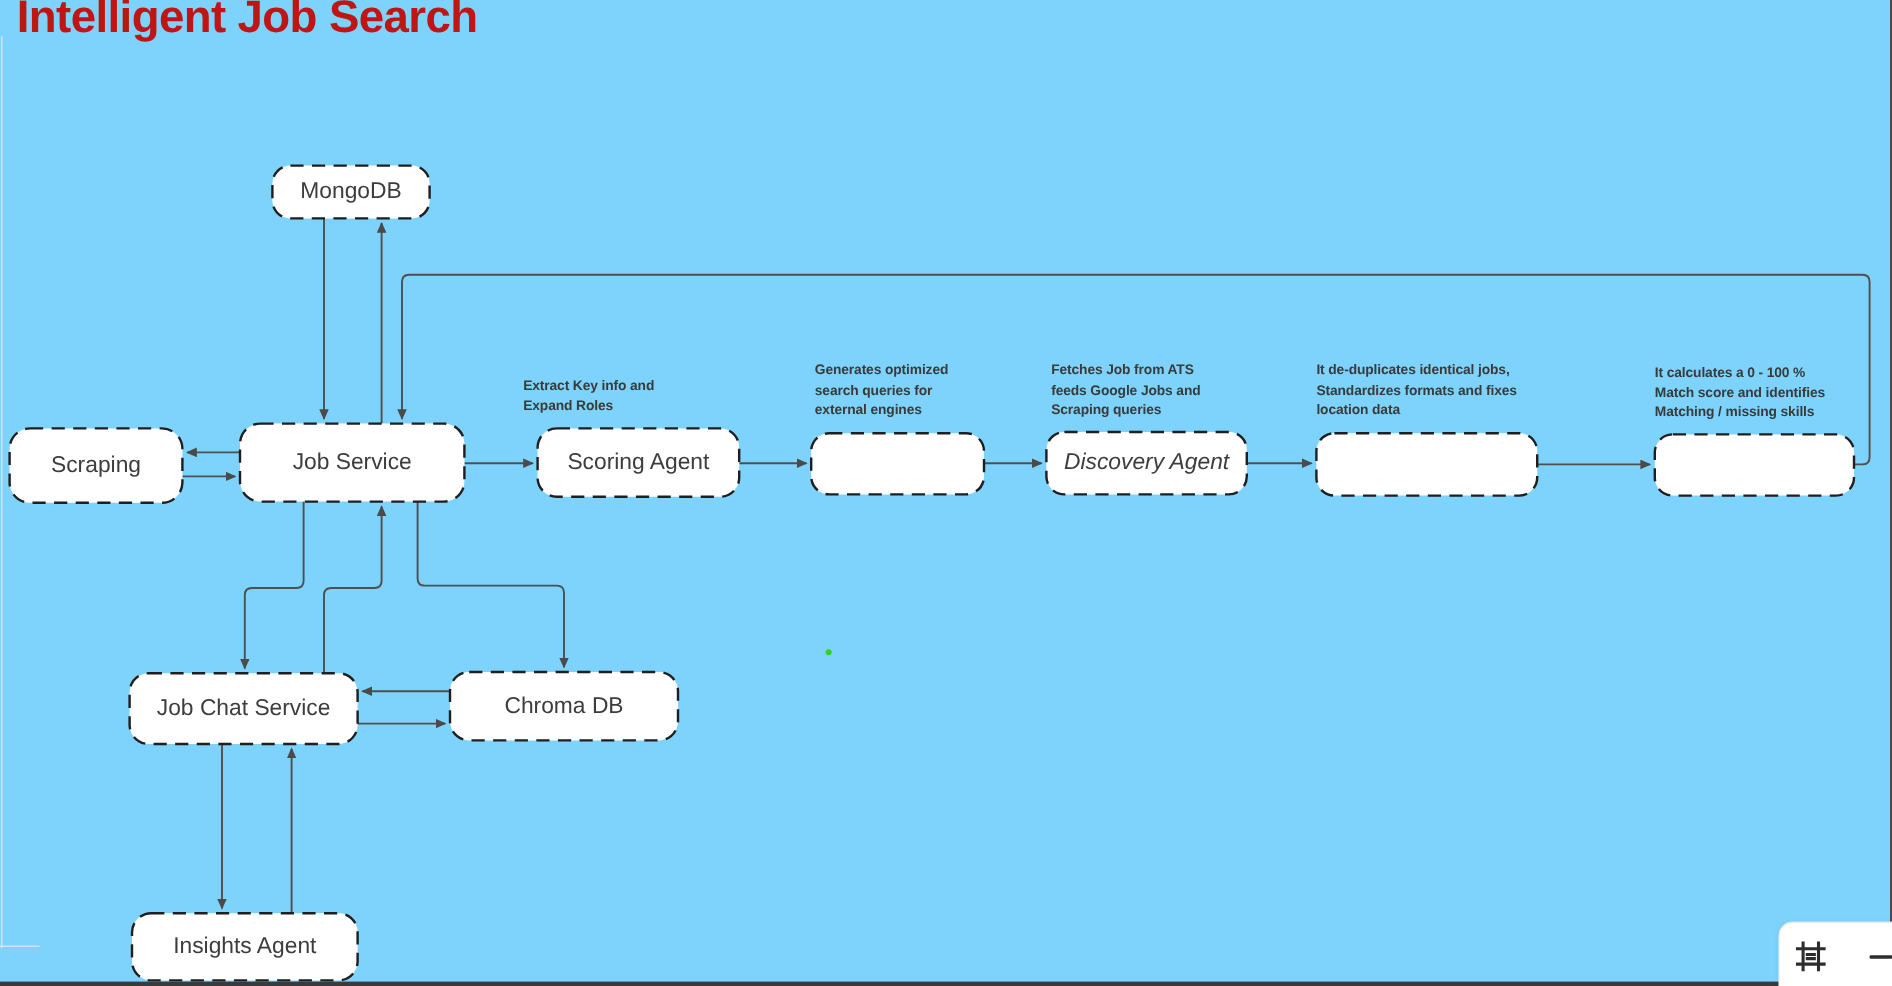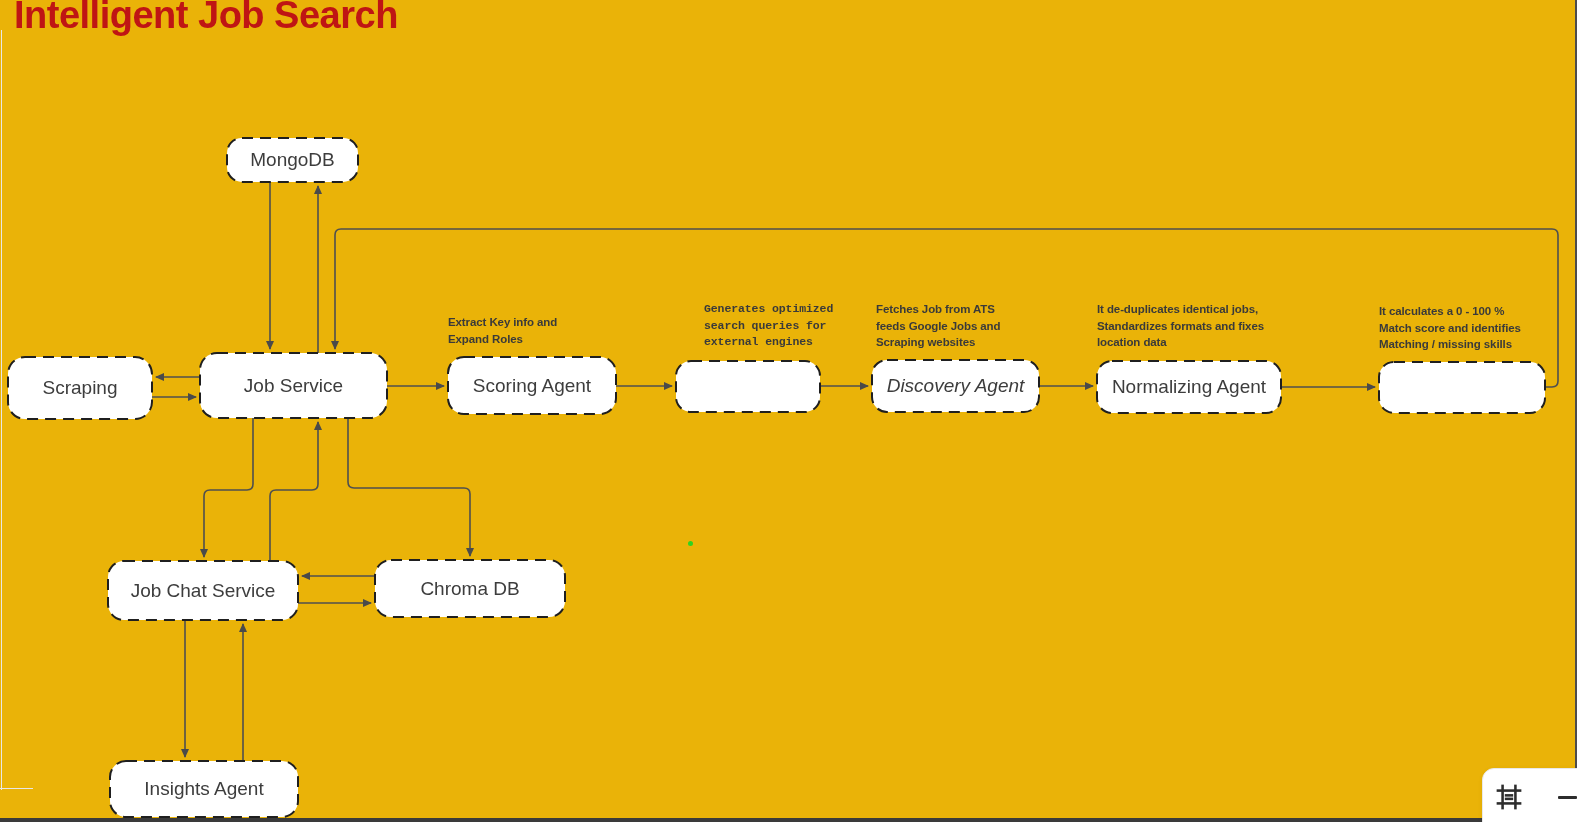--- a/index.html
+++ b/index.html
@@ -1,21 +1,21 @@
 <!DOCTYPE html>
 <html><head>
 <meta charset="utf-8">
 <style>
   * { margin:0; padding:0; box-sizing:border-box; }
   html,body { background:#fff; }
   body { font-family:"Liberation Sans", sans-serif; }
 
   #screen {
     position:relative; width:1577px; height:822px;
-    background:#eab308; overflow:hidden;
+    background:#7dd3fc; overflow:hidden;
   }
 
   #title {
     position:absolute; left:14px; top:-6px;
     font-size:38px; font-weight:700; letter-spacing:-0.5px;
     color:#bf1514; white-space:nowrap;
   }
 
   svg.canvas { position:absolute; left:0; top:0; }
   .edge { fill:none; stroke:#4f4f4f; stroke-width:1.6; }
@@ -100,33 +100,32 @@
       <rect class="node-box" x="375" y="560" width="190" height="57" rx="16"></rect>
       <rect class="node-box" x="110" y="761" width="188" height="56" rx="16"></rect>
     </g>
   </svg>
 
   <div class="node" style="left:227px;  top:138px; width:131px; height:44px;">MongoDB</div>
   <div class="node" style="left:8px;    top:357px; width:144px; height:62px;">Scraping</div>
   <div class="node" style="left:200px;  top:353px; width:187px; height:65px;">Job Service</div>
   <div class="node" style="left:448px;  top:357px; width:168px; height:57px;">Scoring Agent</div>
   <div class="node" style="left:872px;  top:360px; width:167px; height:52px;font-style:italic;">Discovery Agent</div>
-  <div class="node" style="left:1097px; top:361px; width:184px; height:52px;">Normalizing Agent</div>
   <div class="node" style="left:108px;  top:561px; width:190px; height:59px;">Job Chat Service</div>
   <div class="node" style="left:375px;  top:560px; width:190px; height:57px;">Chroma DB</div>
   <div class="node" style="left:110px;  top:761px; width:188px; height:56px;">Insights Agent</div>
 
-  <div class="note" style="left:448px;  top:314px;">Extract Key info and
+  <div class="note" style="left:436px;  top:314px;">Extract Key info and
 Expand Roles</div>
-  <div class="note" style="left:704px;  top:301px;font-family:Liberation Mono, monospace;">Generates optimized
+  <div class="note" style="left:679px;  top:301px;">Generates optimized
 search queries for
 external engines</div>
   <div class="note" style="left:876px;  top:301px;">Fetches Job from ATS
 feeds Google Jobs and
-Scraping websites</div>
+Scraping queries</div>
   <div class="note" style="left:1097px; top:301px;">It de-duplicates identical jobs,
 Standardizes formats and fixes
 location data</div>
   <div class="note" style="left:1379px; top:303px;">It calculates a 0 - 100 %
 Match score and identifies
 Matching / missing skills</div>
 
   <div class="stray-dot"></div>
 
   <div class="edge-line" id="edge-right"></div>

